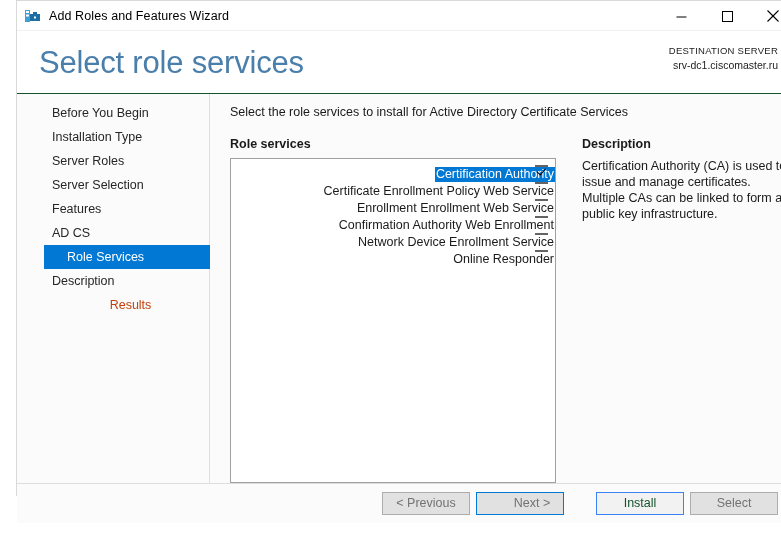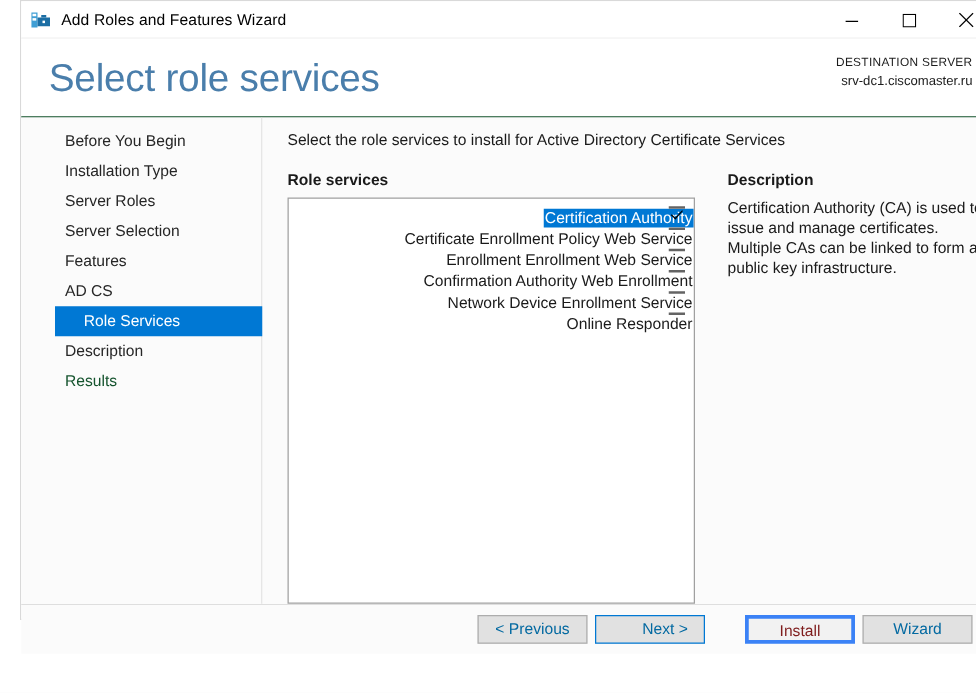--- a/index.html
+++ b/index.html
@@ -134,21 +134,22 @@
     padding-left: 50px;
   }
   .nav-item.selected {
     background: #0078d4;
     color: #ffffff;
     margin-left: 27px;
     padding-left: 23px;
     width: 166px;
   }
   .nav-item.disabled {
-    color: #14532d;
+    color: #c2410c;
+    text-align: center;
   }
 
   
   .main {
     flex: 1 1 auto;
     padding: 9px 0 0 20px;
     position: relative;
     background: #fbfbfb;
   }
   .instruction {
@@ -249,35 +250,35 @@
     padding-right: 18px;
     gap: 0px;
   }
   .btn {
     height: 23px;
     width: 88px;
     font-size: 12.5px;
     font-family: "Liberation Sans", sans-serif;
     background: #e1e1e1;
     border: 1px solid #adadad;
-    color: #0369a1;
+    color: #737373;
     margin-left: 6px;
     cursor: default;
     padding: 0;
     line-height: 21px;
     text-align: center;
   }
   .btn.default {
     border: 1px solid #0078d4;
     padding-left: 24px;
   }
   .btn.disabled {
-    color: #7f1d1d;
+    color: #14532d;
     background: #f2f2f2;
-    border: 3px solid #3b82f6;
+    border: 1px solid #3b82f6;
   }
   .btn.gap-left {
     margin-left: 32px;
   }
 </style>
 </head>
 <body>
 
 <div id="window">
 
@@ -374,16 +375,16 @@
         </div>
 
       </div>
     </div>
   </div>
 
   <div class="footer">
     <button class="btn">&lt; Previous</button>
     <button class="btn default">Next &gt;</button>
     <button class="btn disabled gap-left">Install</button>
-    <button class="btn">Wizard</button>
+    <button class="btn">Select</button>
   </div>
 
 </div>
 
 </body></html>

